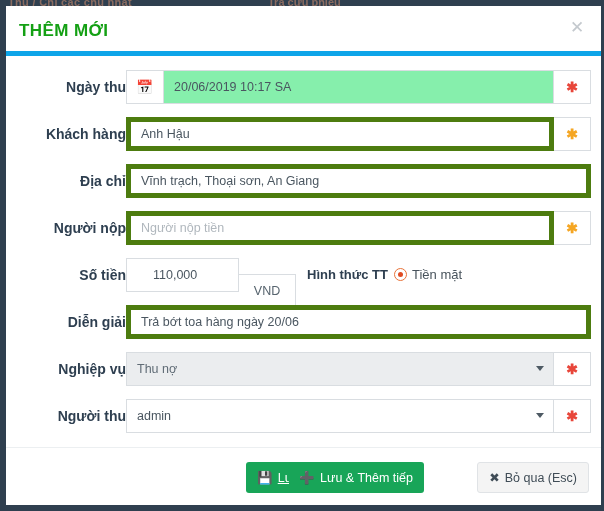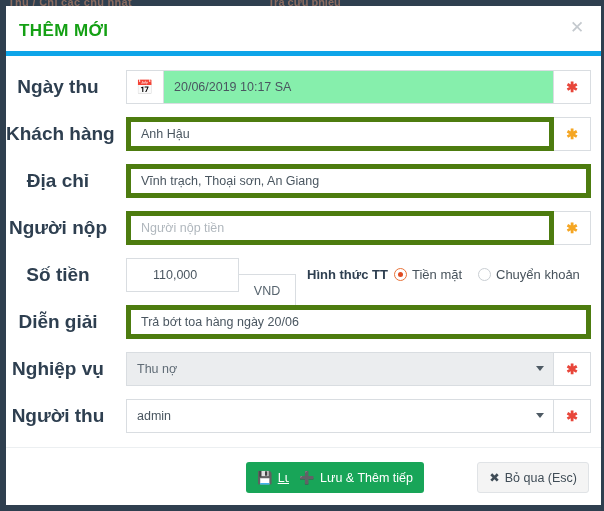--- a/index.html
+++ b/index.html
@@ -82,24 +82,24 @@
     height: 390px;
   }
   .form-row {
     position: absolute;
     left: 0;
     width: 595px;
     height: 34px;
   }
   .f-label {
     position: absolute;
-    left: 0;
+    left: 16px;
     width: 104px;
-    text-align: center;
-    font-size: 19px;
+    text-align: right;
+    font-size: 14px;
     font-weight: bold;
     color: #2e3f50;
     line-height: 34px;
     white-space: nowrap;
   }
   .ctrl {
     position: absolute;
     left: 120px;
     height: 34px;
     box-sizing: border-box;
@@ -316,23 +316,20 @@
     </div>
 
     <div class="form-row" style="top:202px;">
       <div class="f-label">Số tiền</div>
       <input class="amount-input" type="text" value="110,000" style="">
       <div class="amount-addon">VND</div>
       <div class="pay-label">Hình thức TT</div>
       <div class="radio-wrap radio-cash">
         <span class="rdo on"></span><span>Tiền mặt</span>
       </div>
-      <div class="radio-wrap radio-bank">
-        <span class="rdo"></span><span>Chuyển khoản</span>
-      </div>
     </div>
 
     <div class="form-row" style="top:249px;">
       <div class="f-label">Diễn giải</div>
       <div class="ctrl ctrl-wide">
         <input class="txt" type="text" value="Trả bớt toa hàng ngày 20/06" style="">
       </div>
     </div>
 
     <div class="form-row" style="top:296px;">

